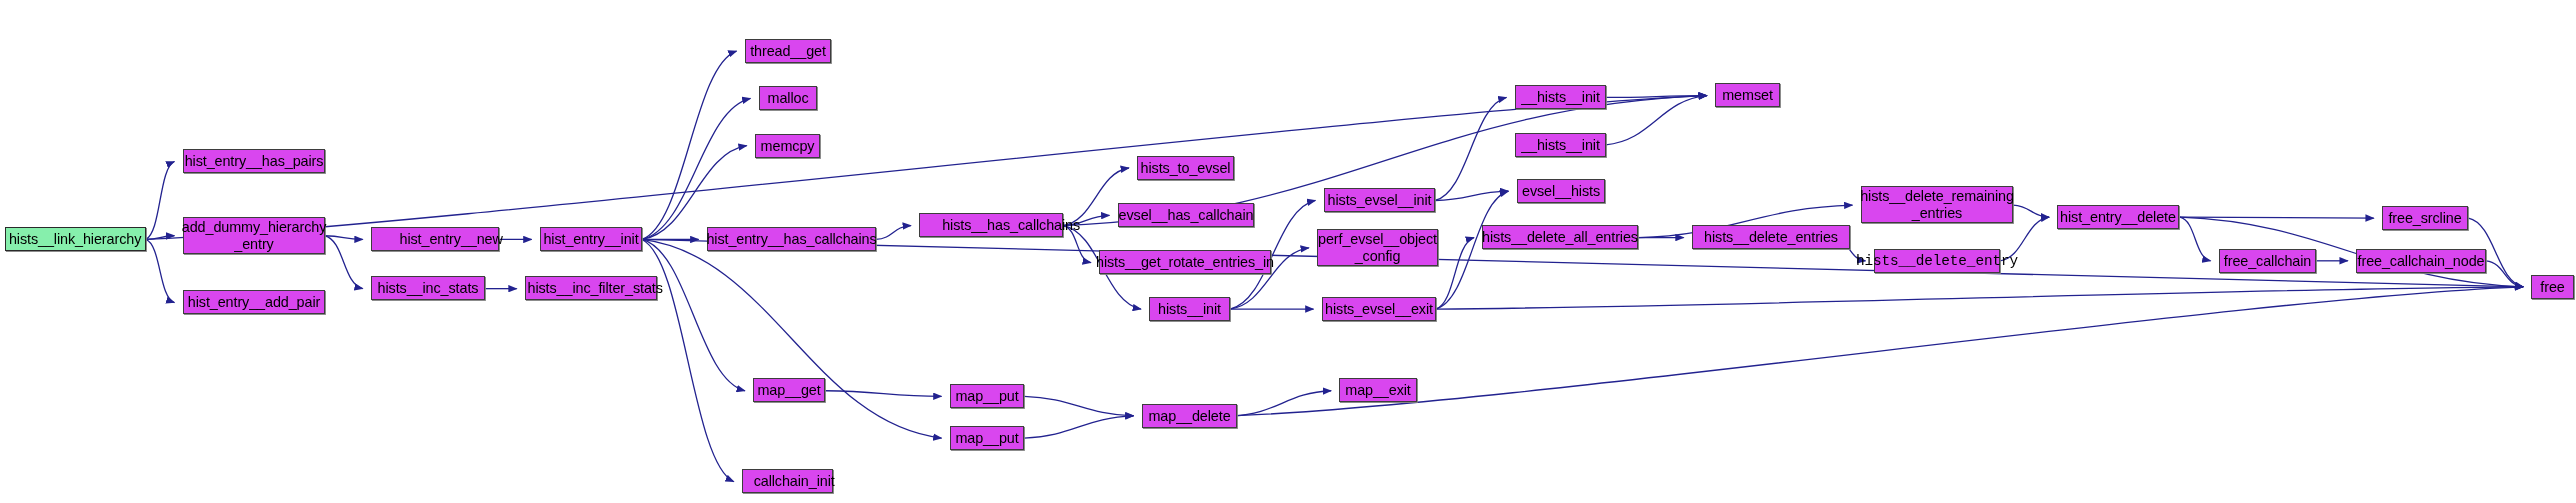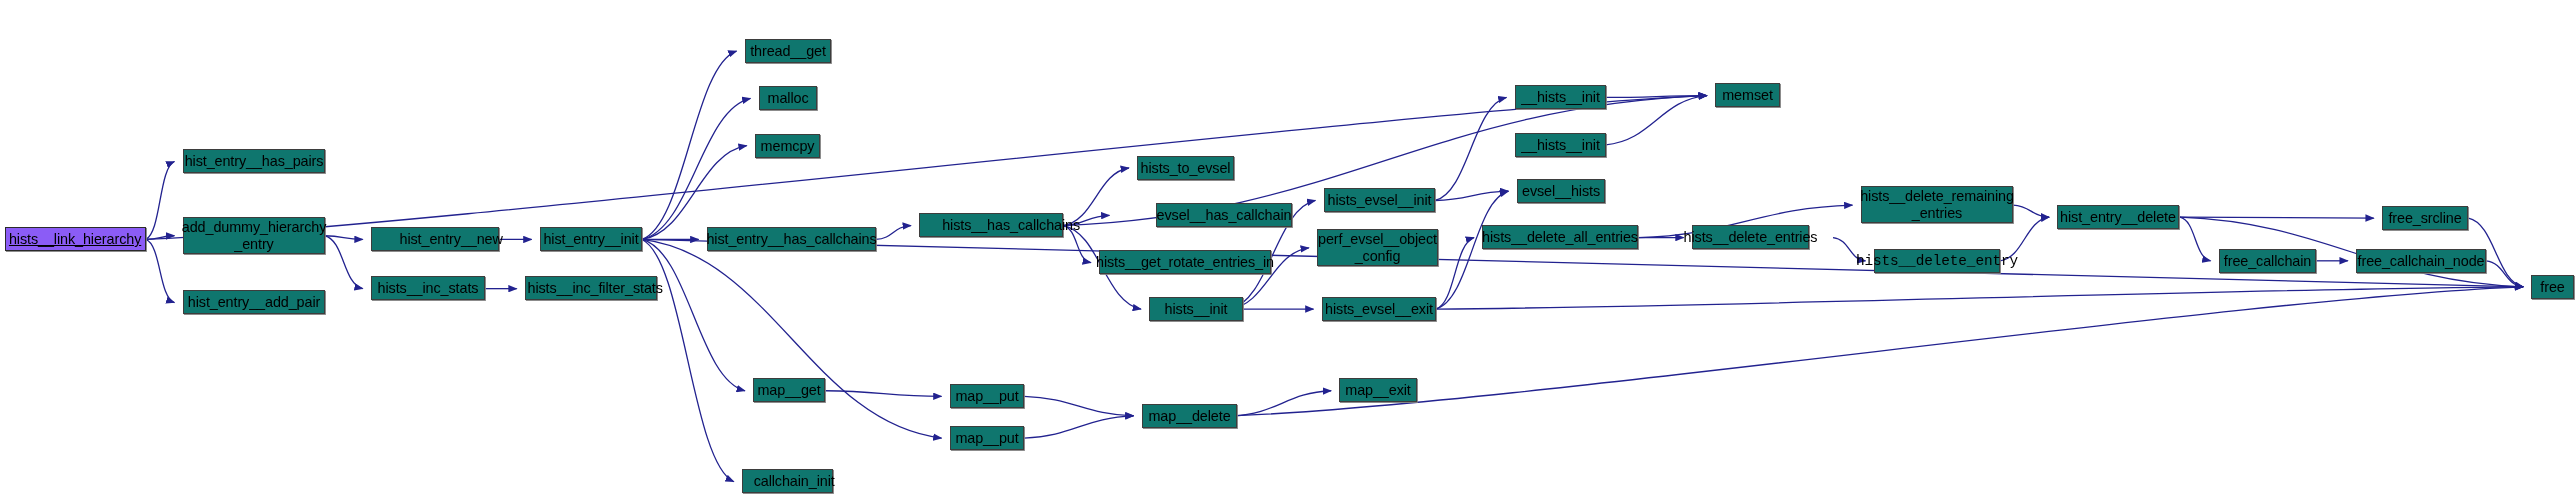--- a/index.html
+++ b/index.html
@@ -21,38 +21,37 @@
     left: 0;
     top: 0;
     width: 2576px;
     height: 504px;
     pointer-events: none;
   }
   .node {
     position: absolute;
     box-sizing: border-box;
     border: 0.9px solid #3d3d3d;
-    background: #0f766e;
+    background: #d946ef;
     color: #000000;
     display: flex;
     align-items: center;
     justify-content: center;
     text-align: center;
     font-size: 14.4px;
     line-height: 1.12;
     letter-spacing: -0.1px;
     white-space: pre-line;
     padding: 0 3.7px;
     box-shadow: 0.9px 0.9px 0 0 #808080;
     z-index: 5;
   }
   .node.root {
-    background: #8b5cf6;
+    background: #86efac;
     border-color: #2a2a2a;
-    text-decoration: underline;
   }
 </style>
 </head>
 <body>
 
 <div id="graph-root">
   <svg id="edge-layer" viewBox="0 0 2777 543" preserveAspectRatio="none">
     <defs>
       <marker id="arrowhead" markerWidth="10" markerHeight="8" refX="9" refY="4" orient="auto" markerUnits="userSpaceOnUse">
         <path d="M0,0 L10,4 L0,8 Z" fill="#22228f"></path>
@@ -122,35 +121,35 @@
       <div class="node" style="left: 745px; top: 39px; width: 86px; height: 24px;">thread__get</div>
       <div class="node" style="left: 759px; top: 86px; width: 58px; height: 24px;">malloc</div>
       <div class="node" style="left: 755px; top: 134px; width: 65px; height: 24px;">memcpy</div>
       <div class="node" style="left: 707px; top: 227px; width: 169px; height: 24px;">hist_entry__has_callchains</div>
       <div class="node" style="left: 753px; top: 378px; width: 72px; height: 24px;">map__get</div>
       <div class="node" style="left: 742px; top: 469px; width: 91px; height: 24px; padding-left: 17px;">callchain_init</div>
       <div class="node" style="left: 919px; top: 213px; width: 144px; height: 24px; padding-left: 44px;">hists__has_callchains</div>
       <div class="node" style="left: 950px; top: 384px; width: 74px; height: 24px;">map__put</div>
       <div class="node" style="left: 950px; top: 426px; width: 74px; height: 24px;">map__put</div>
       <div class="node" style="left: 1137px; top: 156px; width: 97px; height: 24px;">hists_to_evsel</div>
-      <div class="node" style="left: 1118px; top: 203px; width: 136px; height: 24px; margin-left: 38px;">evsel__has_callchain</div>
+      <div class="node" style="left: 1118px; top: 203px; width: 136px; height: 24px;">evsel__has_callchain</div>
       <div class="node" style="left: 1099px; top: 250px; width: 172px; height: 24px;">hists__get_rotate_entries_in</div>
-      <div class="node" style="left: 1149px; top: 297px; width: 94px; height: 24px; text-align: center;">hists__init</div>
+      <div class="node" style="left: 1149px; top: 297px; width: 81px; height: 24px; text-align: center;">hists__init</div>
       <div class="node" style="left: 1142px; top: 404px; width: 95px; height: 24px;">map__delete</div>
       <div class="node" style="left: 1324px; top: 188px; width: 111px; height: 24px;">hists_evsel__init</div>
       <div class="node" style="left: 1317px; top: 229px; width: 121px; height: 37px;">perf_evsel__object
 _config</div>
       <div class="node" style="left: 1322px; top: 297px; width: 114px; height: 24px;">hists_evsel__exit</div>
       <div class="node" style="left: 1339px; top: 378px; width: 78px; height: 24px;">map__exit</div>
       <div class="node" style="left: 1515px; top: 85px; width: 91px; height: 24px;">__hists__init</div>
       <div class="node" style="left: 1515px; top: 133px; width: 91px; height: 24px;">__hists__init</div>
       <div class="node" style="left: 1517px; top: 179px; width: 88px; height: 24px;">evsel__hists</div>
       <div class="node" style="left: 1482px; top: 225px; width: 156px; height: 24px;">hists__delete_all_entries</div>
       <div class="node" style="left: 1715px; top: 83px; width: 65px; height: 24px;">memset</div>
-      <div class="node" style="left: 1692px; top: 225px; width: 117px; height: 24px;">hists__delete_entries</div>
+      <div class="node" style="left: 1692px; top: 225px; width: 158px; height: 24px;">hists__delete_entries</div>
       <div class="node" style="left: 1861px; top: 186px; width: 152px; height: 37px;">hists__delete_remaining
 _entries</div>
       <div class="node" style="left: 1874px; top: 249px; width: 126px; height: 24px; font-family: Liberation Mono, monospace;">hists__delete_entry</div>
       <div class="node" style="left: 2057px; top: 205px; width: 122px; height: 24px;">hist_entry__delete</div>
       <div class="node" style="left: 2219px; top: 249px; width: 97px; height: 24px;">free_callchain</div>
       <div class="node" style="left: 2382px; top: 206px; width: 86px; height: 24px;">free_srcline</div>
       <div class="node" style="left: 2356px; top: 249px; width: 130px; height: 24px;">free_callchain_node</div>
       <div class="node" style="left: 2531px; top: 275px; width: 43px; height: 24px;">free</div>
     </div>
 </div>

